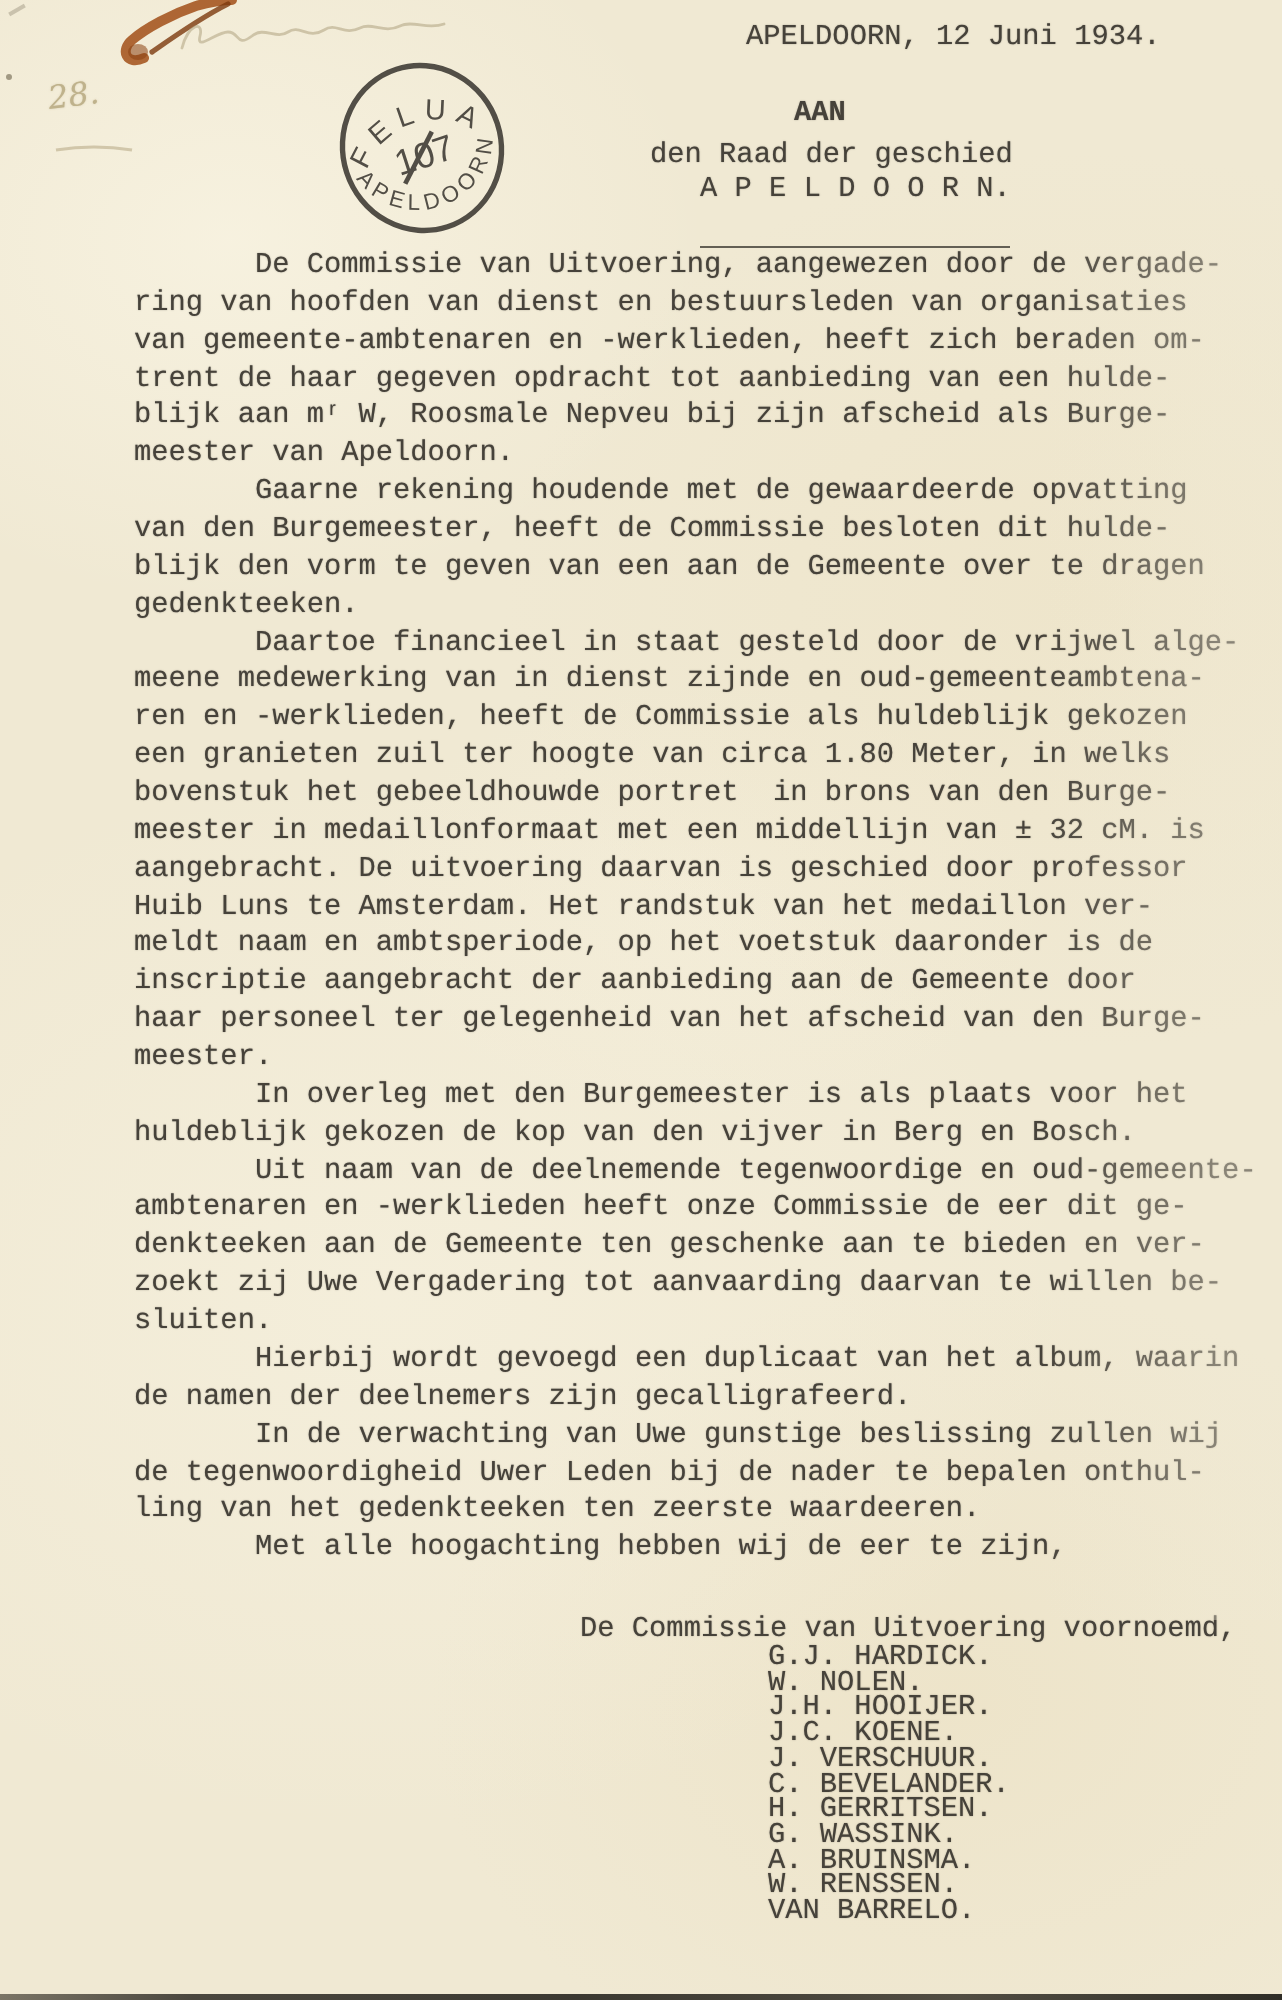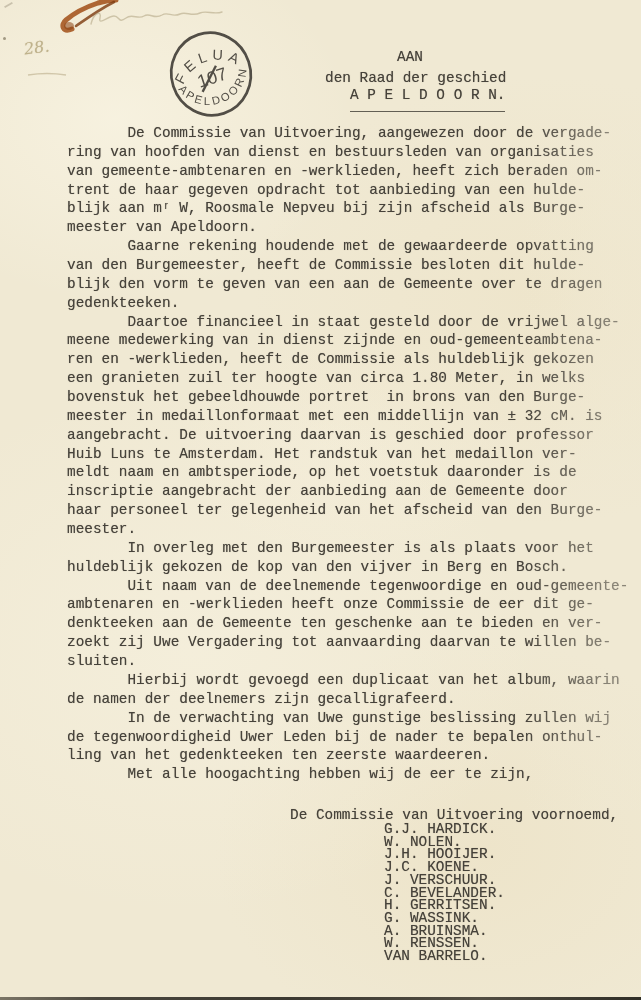--- a/index.html
+++ b/index.html
@@ -13,23 +13,23 @@
       radial-gradient(ellipse 380px 300px at 75% 85%, rgba(234,222,190,.45), rgba(234,222,190,0) 70%),
       radial-gradient(ellipse 250px 160px at 55% 45%, rgba(247,240,220,.4), rgba(247,240,220,0) 70%);
     font-family:"Liberation Mono","DejaVu Sans Mono",monospace;
     color:#46423a;
   }
   .type{
     position:absolute;white-space:pre;font-size:14.4px;line-height:18.86px;
     text-shadow:0 0 0.7px rgba(70,66,58,.55);
   }
   .date-line{left:373px;top:10px;}
-  .aan{left:397px;top:48px;}
+  .aan{left:397px;top:48px;font-weight:bold;}
   .recip1{left:325px;top:69px;}
-  .recip2{left:350px;top:86px;border-bottom:1.5px solid rgba(64,60,52,.8);padding-bottom:6px;}
+  .recip2{left:350px;top:86px;border-bottom:1.5px solid rgba(64,60,52,.8);padding-bottom:18px;}
   .body-block{left:67px;top:124px;}
   .commission{left:290px;top:806px;font-family:Liberation Mono, monospace;}
   .names-block{left:384px;top:823px;line-height:12.7px;}
   .tline{white-space:pre;}
   .margin-number{
     position:absolute;left:24px;top:38px;font-family:"DejaVu Serif",serif;
     font-style:italic;font-size:16px;color:#bfb28c;transform:rotate(-7deg);
     text-shadow:0 0 1px rgba(191,178,140,.5);
   }
   .stamp{position:absolute;left:166px;top:27px;width:90px;height:94px;transform:rotate(-18deg);opacity:.92;}
@@ -77,20 +77,21 @@
     <text font-size="16" letter-spacing="5" text-anchor="middle">
       <textPath href="#arcTop" startOffset="50%">FELUA</textPath>
     </text>
     <text font-size="12.5" letter-spacing="3" text-anchor="middle">
       <textPath href="#arcBot" startOffset="50%">APELDOORN</textPath>
     </text>
     <text x="50" y="61" font-size="20" text-anchor="middle">107</text>
     <line x1="35" y1="66" x2="58" y2="43" stroke="#45413a" stroke-width="2.6"></line>
   </svg>
 
+  <div class="type date-line">APELDOORN, 12 Juni 1934.</div>
   <div class="type aan">AAN</div>
   <div class="type recip1">den Raad der geschied</div>
   <div class="type recip2">A P E L D O O R N.</div>
 
   <div class="type body-block"><div class="tline">       De Commissie van Uitvoering, aangewezen door de vergade-</div><div class="tline">ring van hoofden van dienst en bestuursleden van organisaties</div><div class="tline">van gemeente-ambtenaren en -werklieden, heeft zich beraden om-</div><div class="tline">trent de haar gegeven opdracht tot aanbieding van een hulde-</div><div class="tline">blijk aan mʳ W, Roosmale Nepveu bij zijn afscheid als Burge-</div><div class="tline">meester van Apeldoorn.</div><div class="tline">       Gaarne rekening houdende met de gewaardeerde opvatting</div><div class="tline">van den Burgemeester, heeft de Commissie besloten dit hulde-</div><div class="tline">blijk den vorm te geven van een aan de Gemeente over te dragen</div><div class="tline">gedenkteeken.</div><div class="tline">       Daartoe financieel in staat gesteld door de vrijwel alge-</div><div class="tline">meene medewerking van in dienst zijnde en oud-gemeenteambtena-</div><div class="tline">ren en -werklieden, heeft de Commissie als huldeblijk gekozen</div><div class="tline">een granieten zuil ter hoogte van circa 1.80 Meter, in welks</div><div class="tline">bovenstuk het gebeeldhouwde portret  in brons van den Burge-</div><div class="tline">meester in medaillonformaat met een middellijn van ± 32 cM. is</div><div class="tline">aangebracht. De uitvoering daarvan is geschied door professor</div><div class="tline">Huib Luns te Amsterdam. Het randstuk van het medaillon ver-</div><div class="tline">meldt naam en ambtsperiode, op het voetstuk daaronder is de</div><div class="tline">inscriptie aangebracht der aanbieding aan de Gemeente door</div><div class="tline">haar personeel ter gelegenheid van het afscheid van den Burge-</div><div class="tline">meester.</div><div class="tline">       In overleg met den Burgemeester is als plaats voor het</div><div class="tline">huldeblijk gekozen de kop van den vijver in Berg en Bosch.</div><div class="tline">       Uit naam van de deelnemende tegenwoordige en oud-gemeente-</div><div class="tline">ambtenaren en -werklieden heeft onze Commissie de eer dit ge-</div><div class="tline">denkteeken aan de Gemeente ten geschenke aan te bieden en ver-</div><div class="tline">zoekt zij Uwe Vergadering tot aanvaarding daarvan te willen be-</div><div class="tline">sluiten.</div><div class="tline">       Hierbij wordt gevoegd een duplicaat van het album, waarin</div><div class="tline">de namen der deelnemers zijn gecalligrafeerd.</div><div class="tline">       In de verwachting van Uwe gunstige beslissing zullen wij</div><div class="tline">de tegenwoordigheid Uwer Leden bij de nader te bepalen onthul-</div><div class="tline">ling van het gedenkteeken ten zeerste waardeeren.</div><div class="tline">       Met alle hoogachting hebben wij de eer te zijn,</div></div>
 
   <div class="type commission">De Commissie van Uitvoering voornoemd,</div>
   <div class="type names-block"><div class="tline">G.J. HARDICK.</div><div class="tline">W. NOLEN.</div><div class="tline">J.H. HOOIJER.</div><div class="tline">J.C. KOENE.</div><div class="tline">J. VERSCHUUR.</div><div class="tline">C. BEVELANDER.</div><div class="tline">H. GERRITSEN.</div><div class="tline">G. WASSINK.</div><div class="tline">A. BRUINSMA.</div><div class="tline">W. RENSSEN.</div><div class="tline">VAN BARRELO.</div></div>
 
   <div class="fade-overlay"></div>

